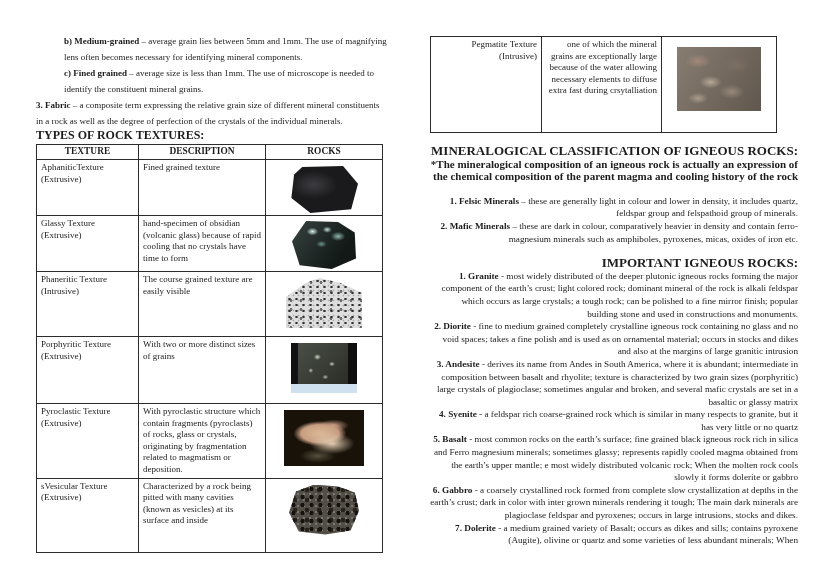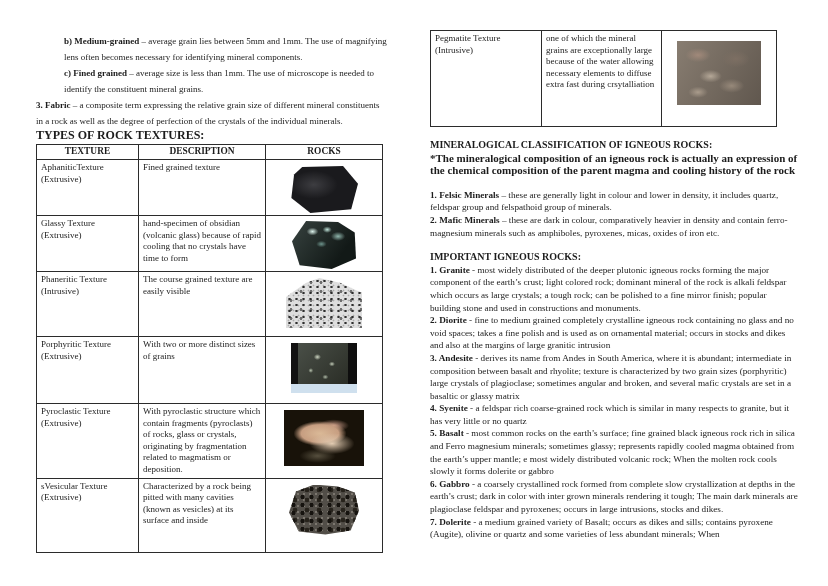--- a/index.html
+++ b/index.html
@@ -5,42 +5,42 @@
   * { box-sizing: border-box; margin: 0; padding: 0; }
   html, body { width: 828px; height: 586px; }
   body {
     background: #ffffff;
     font-family: "Liberation Serif", "DejaVu Serif", serif;
     color: #1c1c1c;
     position: relative;
     overflow: hidden;
   }
   .col-left  { position: absolute; left: 36px;  top: 33px; width: 352px; }
-  .col-right { position: absolute; left: 430px; top: 28px; width: 368px; }
+  .col-right { position: absolute; left: 430px; top: 34px; width: 368px; text-align: right; }
 
   .para { font-size: 9px; line-height: 16px; text-align: left; }
   .indent { margin-left: 28px; }
 
   .tbl-title { font-weight: bold; font-size: 12px; line-height: 13px; }
 
   table { border-collapse: collapse; table-layout: fixed; margin-top: 2px; }
   .rock-table { width: 346px; }
   .peg-table  { width: 346px; }
   th, td {
     border: 1px solid #2b2b2b;
     vertical-align: top;
     padding: 2px 4px;
     font-size: 9px;
     line-height: 11.6px;
   }
   th { text-align: center; font-weight: bold; font-size: 9.4px; padding: 1px 2px; }
   .c-tex { width: 102px; } .c-desc { width: 127px; } .c-samp { width: 117px; }
   .pc-tex { width: 111px; } .pc-desc { width: 120px; } .pc-samp { width: 115px; }
 
-  .heading { font-weight: bold; font-size: 10px; line-height: 12.6px; }
+  .heading { font-weight: bold; font-size: 13px; line-height: 12.6px; }
   .mineral-heading { margin-top: 12px; }
   .subheading { font-weight: bold; font-size: 11px; line-height: 12.6px; }
   .rpara { font-size: 9.2px; line-height: 12.6px; }
   .gap { height: 12px; }
   .igneous-heading { margin-top: 12px; }
 
   .rock { margin: 4px auto 0 auto; }
   .r-aphanitic { width: 68px; height: 47px;
     background: radial-gradient(34px 20px at 35% 40%, #3d3d41, #1a1a1d 70%);
     clip-path: polygon(18% 2%, 78% 0, 100% 38%, 90% 92%, 30% 100%, 2% 68%, 6% 18%); }

